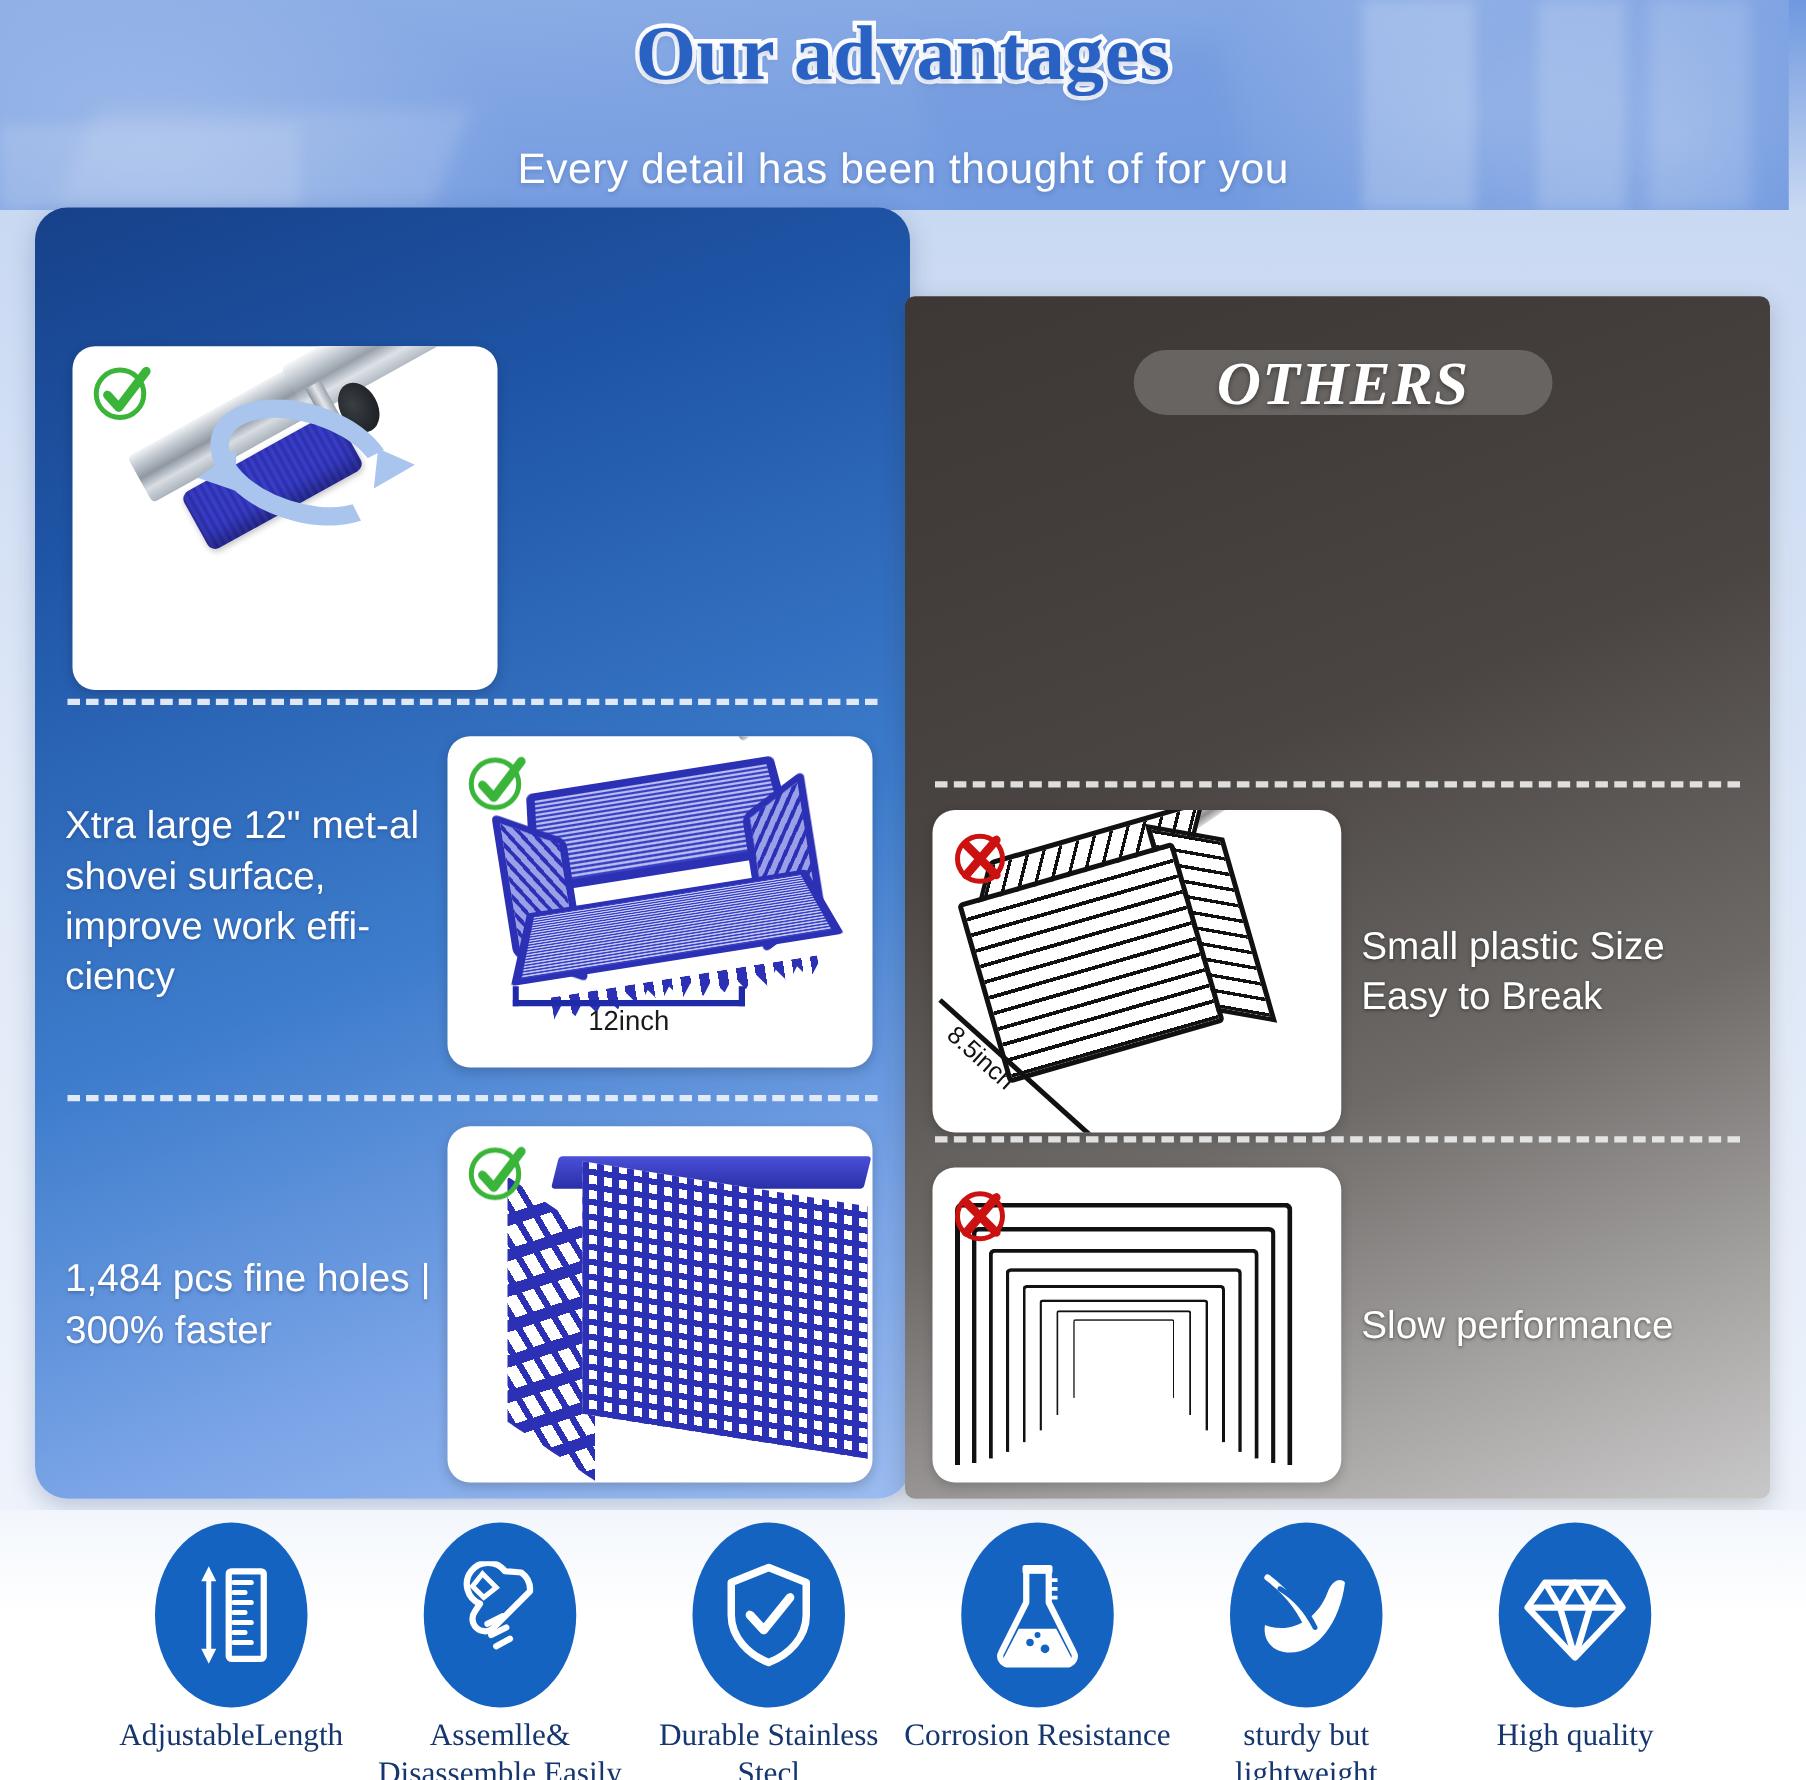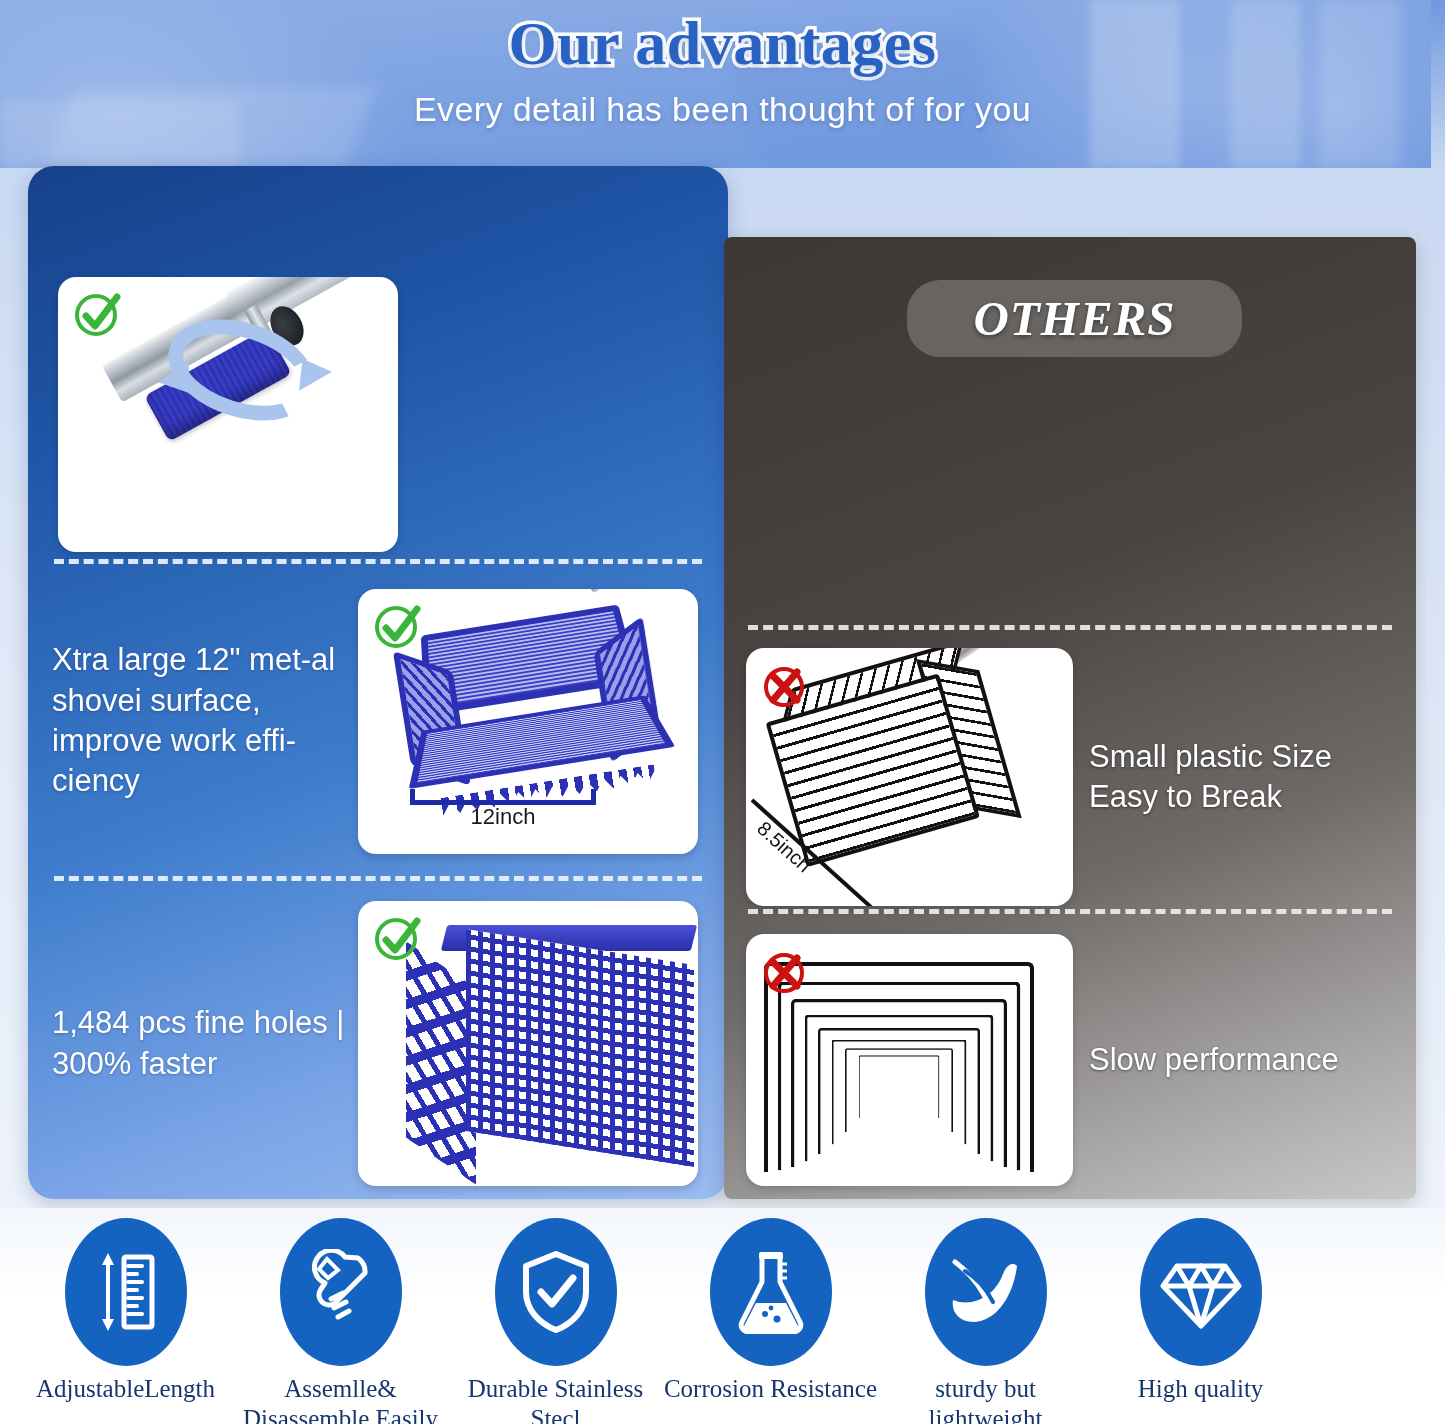--- a/index.html
+++ b/index.html
@@ -32,21 +32,21 @@
   .title {
     position:absolute; left:0; top:8px; width:1445px; text-align:center;
     font-family:"Liberation Serif", serif;
     font-weight:bold; font-size:62px; letter-spacing:0.5px;
     color:#2a62c4;
     -webkit-text-stroke:7px #ffffff;
     paint-order:stroke fill;
     text-shadow:0 3px 5px rgba(40,70,130,0.25);
   }
   .subtitle {
-    position:absolute; left:0; top:90px; width:1445px; text-align:center;
+    position:absolute; left:0; top:116px; width:1445px; text-align:center;
     font-size:34px; color:#ffffff; font-weight:500; letter-spacing:0.4px;
     text-shadow:0 2px 4px rgba(40,70,130,0.30);
   }
 
   
   .mainbg {
     position:absolute; left:0; top:168px; width:1445px; height:1040px;
     background:linear-gradient(180deg,#c9d9f2 0%,#dfe8f7 45%,#eef3fb 100%);
   }
 
@@ -73,21 +73,21 @@
 
   
   .others-panel {
     position:absolute; left:724px; top:237px; width:692px; height:962px;
     border-radius:8px;
     background:linear-gradient(160deg,#3d3836 0%,#423c3a 18%,#4a4542 38%,#6e6a68 64%,#a6a4a3 85%,#c9c8c8 100%);
     box-shadow:0 6px 20px rgba(40,40,40,0.22);
     overflow:hidden;
   }
   .others-badge {
-    position:absolute; left:183px; top:43px; width:335px; height:77px;
+    position:absolute; left:183px; top:43px; width:335px; height:52px;
     background:#686462; border-radius:33px;
     display:flex; align-items:center; justify-content:center;
   }
   .others-badge span {
     font-family:"Liberation Serif", serif;
     font-style:italic; font-weight:bold; font-size:49px; color:#ffffff;
     letter-spacing:1px;
     text-shadow:0 2px 4px rgba(0,0,0,0.45);
   }
 
@@ -275,21 +275,21 @@
   .vfan i {
     position:absolute; left:0; top:0; width:100%; height:100%;
     border-left:4px solid #111; border-right:4px solid #111; border-top:4px solid #111;
     border-radius:6px 6px 0 0;
   }
 
   
   .footer {
     position:absolute; left:0; top:1208px; width:1445px; height:216px;
     background:linear-gradient(180deg,#f2f6fc 0%,#ffffff 40%,#ffffff 100%);
-    display:flex; align-items:flex-start; justify-content:flex-start;
+    display:flex; align-items:flex-start; justify-content:center;
     padding:0 18px;
   }
   .feat { width:215px; text-align:center; padding-top:10px; }
   .feat-ico {
     width:122px; height:148px; margin:0 auto 8px;
     border-radius:50%; background:#1563c0;
     display:flex; align-items:center; justify-content:center;
   }
   .feat-lbl {
     font-family:"Liberation Serif", serif;

